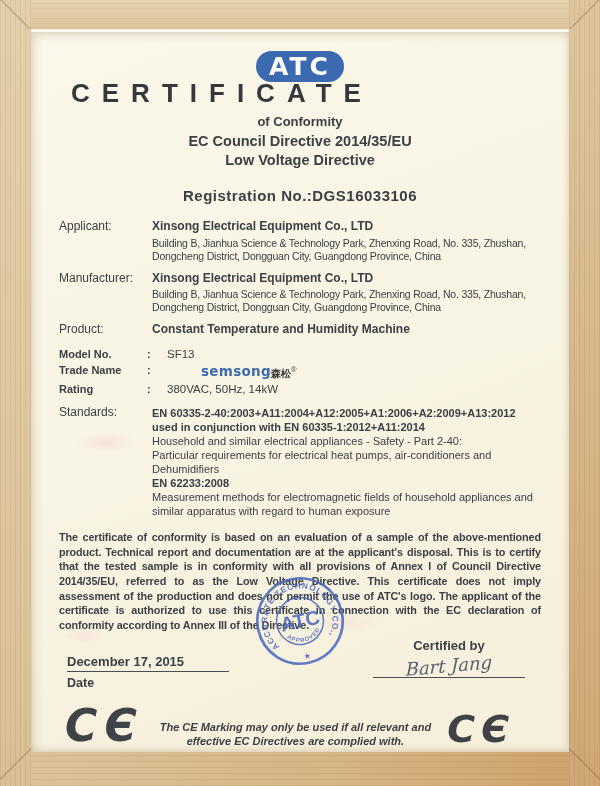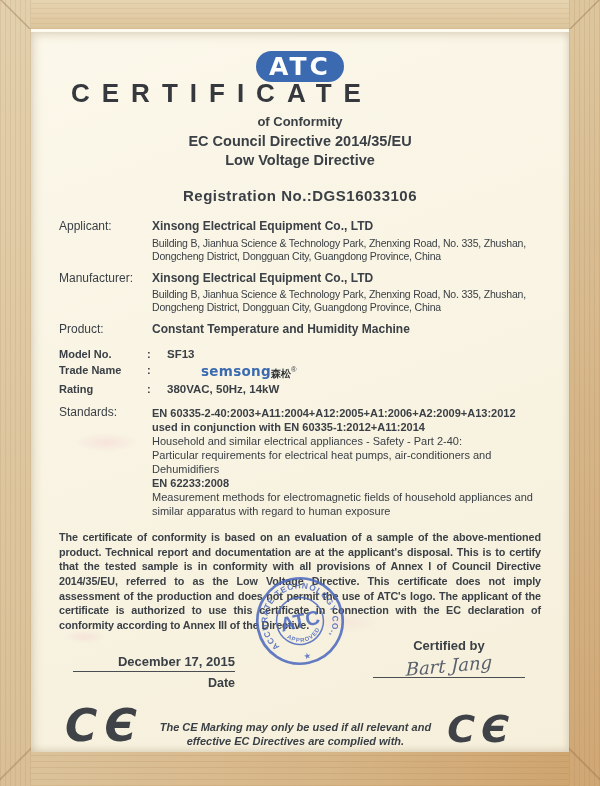--- a/index.html
+++ b/index.html
@@ -60,34 +60,34 @@
   .rows{margin-top:16px;font-size:11px;line-height:13.5px;}
   .row{display:flex;margin-bottom:9px;}
   .row .lbl{width:93px;flex-shrink:0;font-weight:normal;font-size:12px;}
   .row .val{flex:1;}
   .party-name{font-weight:bold;font-size:12px;margin-bottom:3px;}
   .addr{font-size:10.5px;letter-spacing:-0.2px;white-space:nowrap;line-height:13px;}
   .product-val{font-weight:bold;font-size:12px;}
   .id-row{display:flex;line-height:16px;}
   .id-lbl{width:88px;font-weight:bold;font-size:11px;}
   .id-colon{width:20px;font-weight:bold;}
-  .id-val{font-weight:bold;font-size:11.5px;}
+  .id-val{font-weight:normal;font-size:11.5px;}
   .semsong{color:#3b6ab0;font-weight:bold;font-size:13.5px;letter-spacing:.3px;font-family:"DejaVu Sans",sans-serif;margin-left:34px;}
   .cjk{color:#2e3236;font-size:10px;font-weight:bold;}
   .regmark{font-size:7.5px;vertical-align:super;}
   .std .b{font-weight:bold;}
   .std p{margin:0;line-height:14px;font-size:11px;}
 
   
   .declaration{margin-top:12px;font-size:10.8px;line-height:14.6px;font-weight:bold;
     text-align:justify;color:#3c4147;letter-spacing:-0.1px;}
 
   
   .sig-zone{position:relative;height:64px;margin-top:6px;}
-  .date-block{position:absolute;left:14px;top:16px;width:162px;text-align:right;}
+  .date-block{position:absolute;left:8px;top:16px;width:162px;text-align:left;}
   .date-val{font-weight:bold;font-size:13px;padding-bottom:2px;border-bottom:1.5px solid #4a4e53;}
   .date-lbl{font-weight:bold;font-size:12.5px;margin-top:4px;}
   .cert-block{position:absolute;right:16px;top:0;width:152px;text-align:center;}
   .cert-lbl{font-weight:bold;font-size:13px;}
   .signature{font-family:"DejaVu Serif", serif;font-style:italic;font-size:18px;color:#59606e;
     transform:rotate(-5deg) skewX(-6deg);margin:2px 0 0 0;}
   .sig-line{border-bottom:1.5px solid #4a4e53;margin-top:1px;}
   .seal{position:absolute;top:543px;left:50%;margin-left:-46px;width:92px;height:92px;z-index:3;}
 
   

